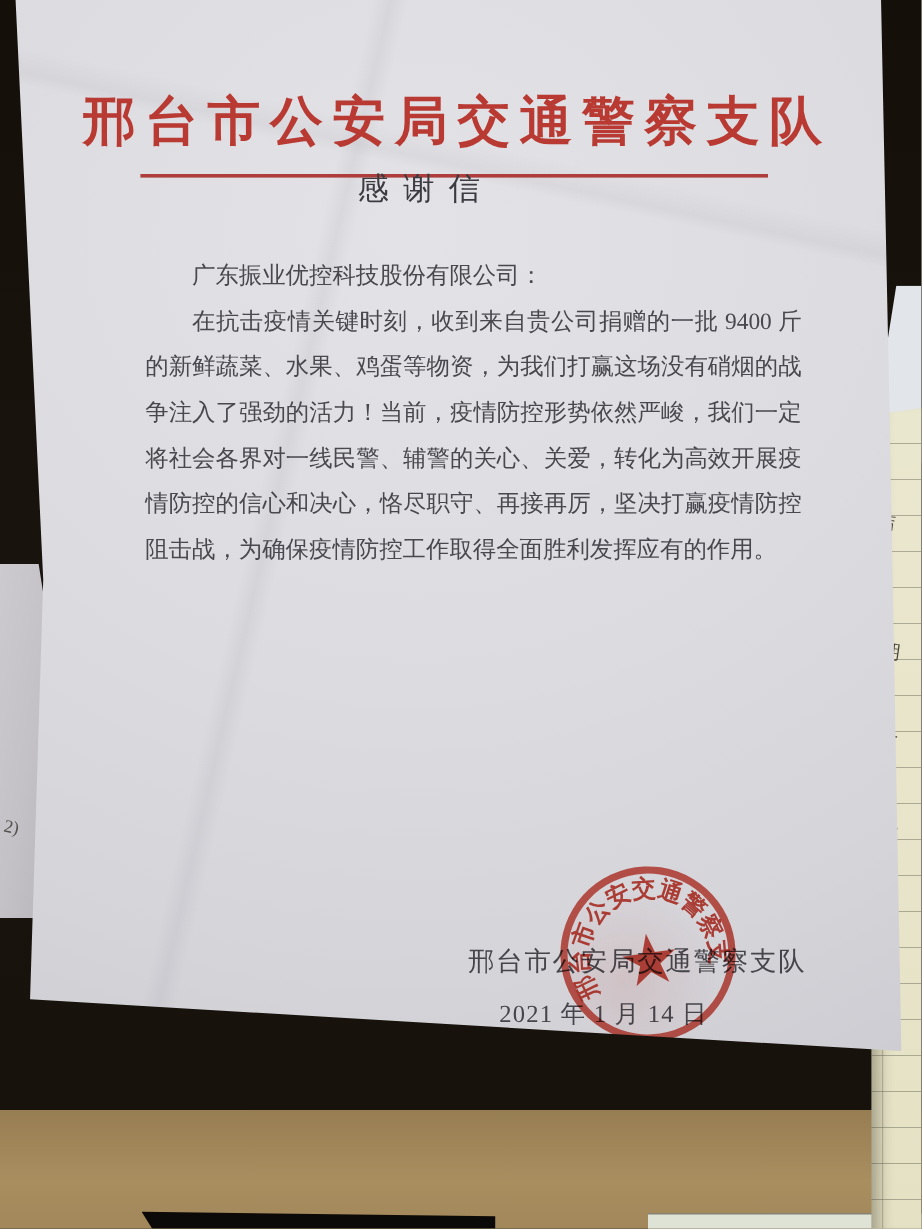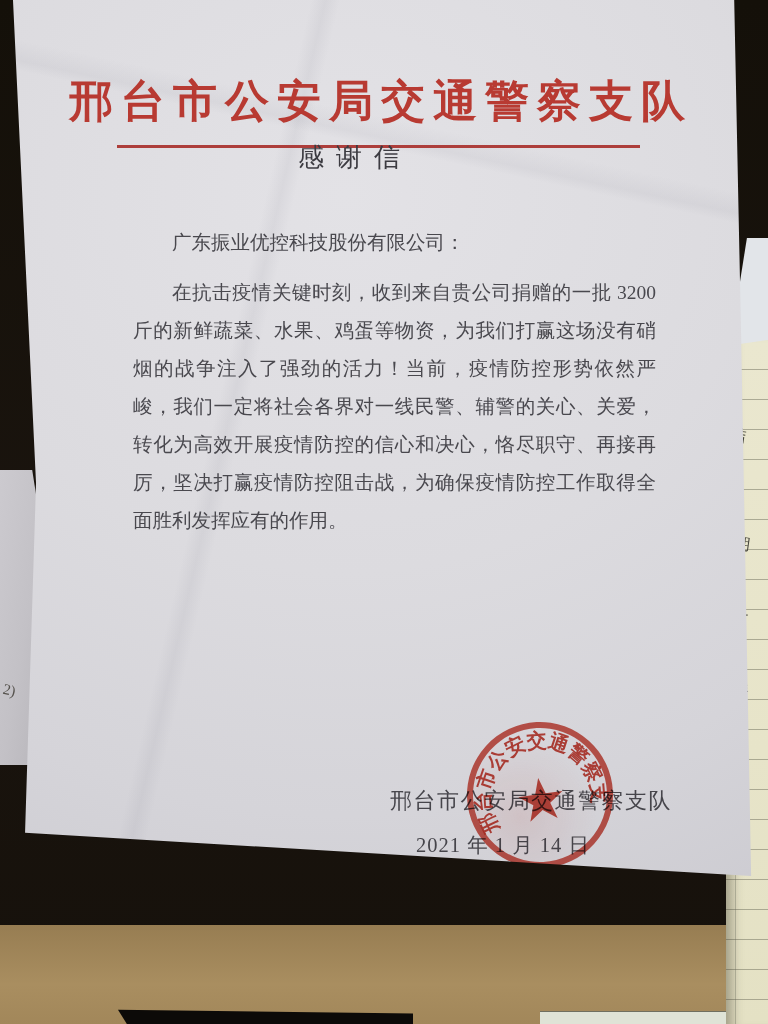--- a/index.html
+++ b/index.html
@@ -41,21 +41,21 @@
       linear-gradient(283deg,transparent 0 65%,rgba(110,110,125,.08) 66.5%,transparent 68%),
       linear-gradient(12deg,transparent 0 78%,rgba(110,110,125,.07) 79%,transparent 81%),
       radial-gradient(120% 95% at 45% 22%,#e3e2e6 0%,#dcdbdf 45%,#d5d4d9 74%,#cbcad0 100%);}
   .letterhead{top:76px;left:50px;right:56px;text-align:center;
     color:#b83a32;font-size:44px;font-weight:bold;letter-spacing:8px;line-height:1.2;}
   .rule{top:145px;left:117px;width:523px;height:3px;background:#ad3e3b;}
   .doc-title{top:140px;left:0;right:58px;text-align:center;color:#3c3b41;
     font-size:26px;letter-spacing:12px;}
   .body-text{top:212px;left:121px;width:547px;color:#49484e;font-size:19.5px;
     line-height:38px;text-align:justify;}
-  .body-text p{margin:12px;text-indent:2em;}
+  .body-text p{margin:0;text-indent:2em;}
   .recipient{text-indent:0;}
   .signature{top:786px;left:0;right:96px;text-align:right;color:#46454b;
     font-size:22px;letter-spacing:1.5px;}
   .date-line{top:831px;left:416px;color:#46454b;font-size:20.5px;letter-spacing:1px;}
 
   
   .stamp{left:467px;top:722px;width:146px;height:146px;transform:rotate(-14deg);
     mix-blend-mode:multiply;opacity:.93;}
   .stamp .ring{position:absolute;inset:0;border-radius:50%;
     border:6px solid rgba(198,42,27,.82);
@@ -89,21 +89,21 @@
   <span class="jot">2)</span>
 </div>
 
 <div class="abs paper">
   <div class="abs letterhead">邢台市公安局交通警察支队</div>
   <div class="abs rule"></div>
   <div class="abs doc-title">感谢信</div>
 
   <div class="abs body-text">
     <p class="recipient">广东振业优控科技股份有限公司：</p>
-    <p>在抗击疫情关键时刻，收到来自贵公司捐赠的一批 3200 斤的新鲜蔬菜、水果、鸡蛋等物资，为我们打赢这场没有硝烟的战争注入了强劲的活力！当前，疫情防控形势依然严峻，我们一定将社会各界对一线民警、辅警的关心、关爱，转化为高效开展疫情防控的信心和决心，恪尽职守、再接再厉，坚决打赢疫情防控阻击战，为确保疫情防控工作取得全面胜利发挥应有的作用。</p>
+    <p>在抗击疫情关键时刻，收到来自贵公司捐赠的一批 9400 斤的新鲜蔬菜、水果、鸡蛋等物资，为我们打赢这场没有硝烟的战争注入了强劲的活力！当前，疫情防控形势依然严峻，我们一定将社会各界对一线民警、辅警的关心、关爱，转化为高效开展疫情防控的信心和决心，恪尽职守、再接再厉，坚决打赢疫情防控阻击战，为确保疫情防控工作取得全面胜利发挥应有的作用。</p>
   </div>
 
   <div class="abs signature">邢台市公安局交通警察支队</div>
   <div class="abs date-line">2021 年 1 月 14 日</div>
 
   <div class="abs stamp">
     <div class="ring"></div>
     <svg width="146" height="146" viewBox="0 0 146 146">
       <defs>
         <path id="sealArc" d="M 26 96 A 51 51 0 1 1 120 96" fill="none"></path>

